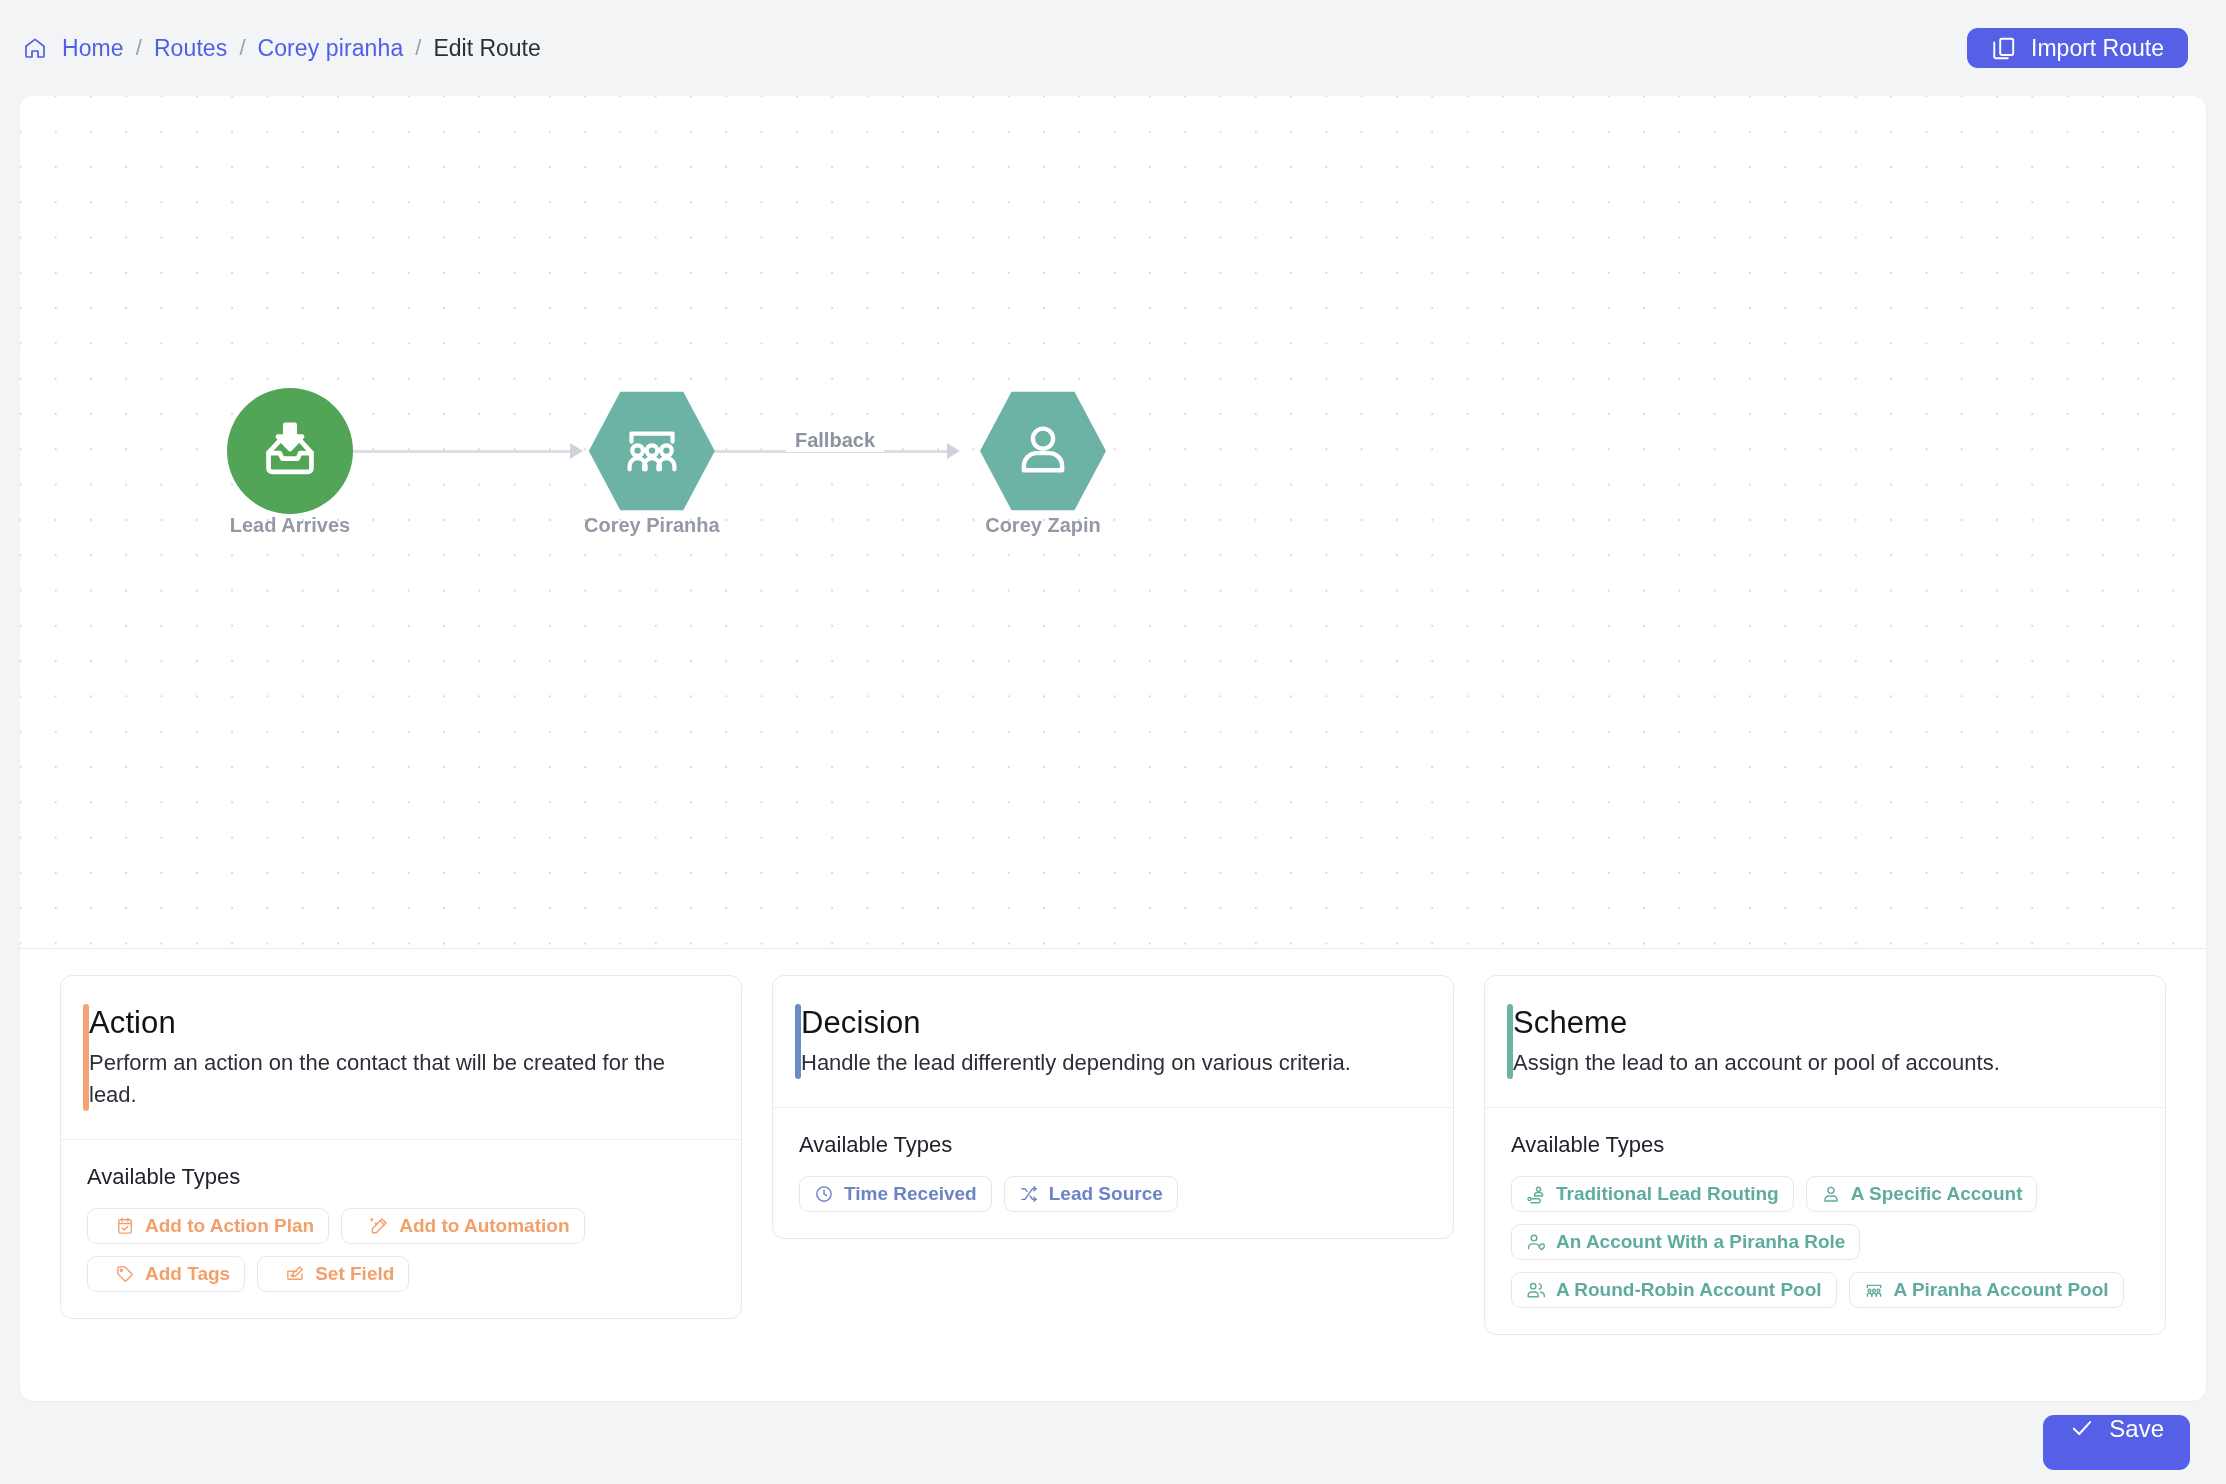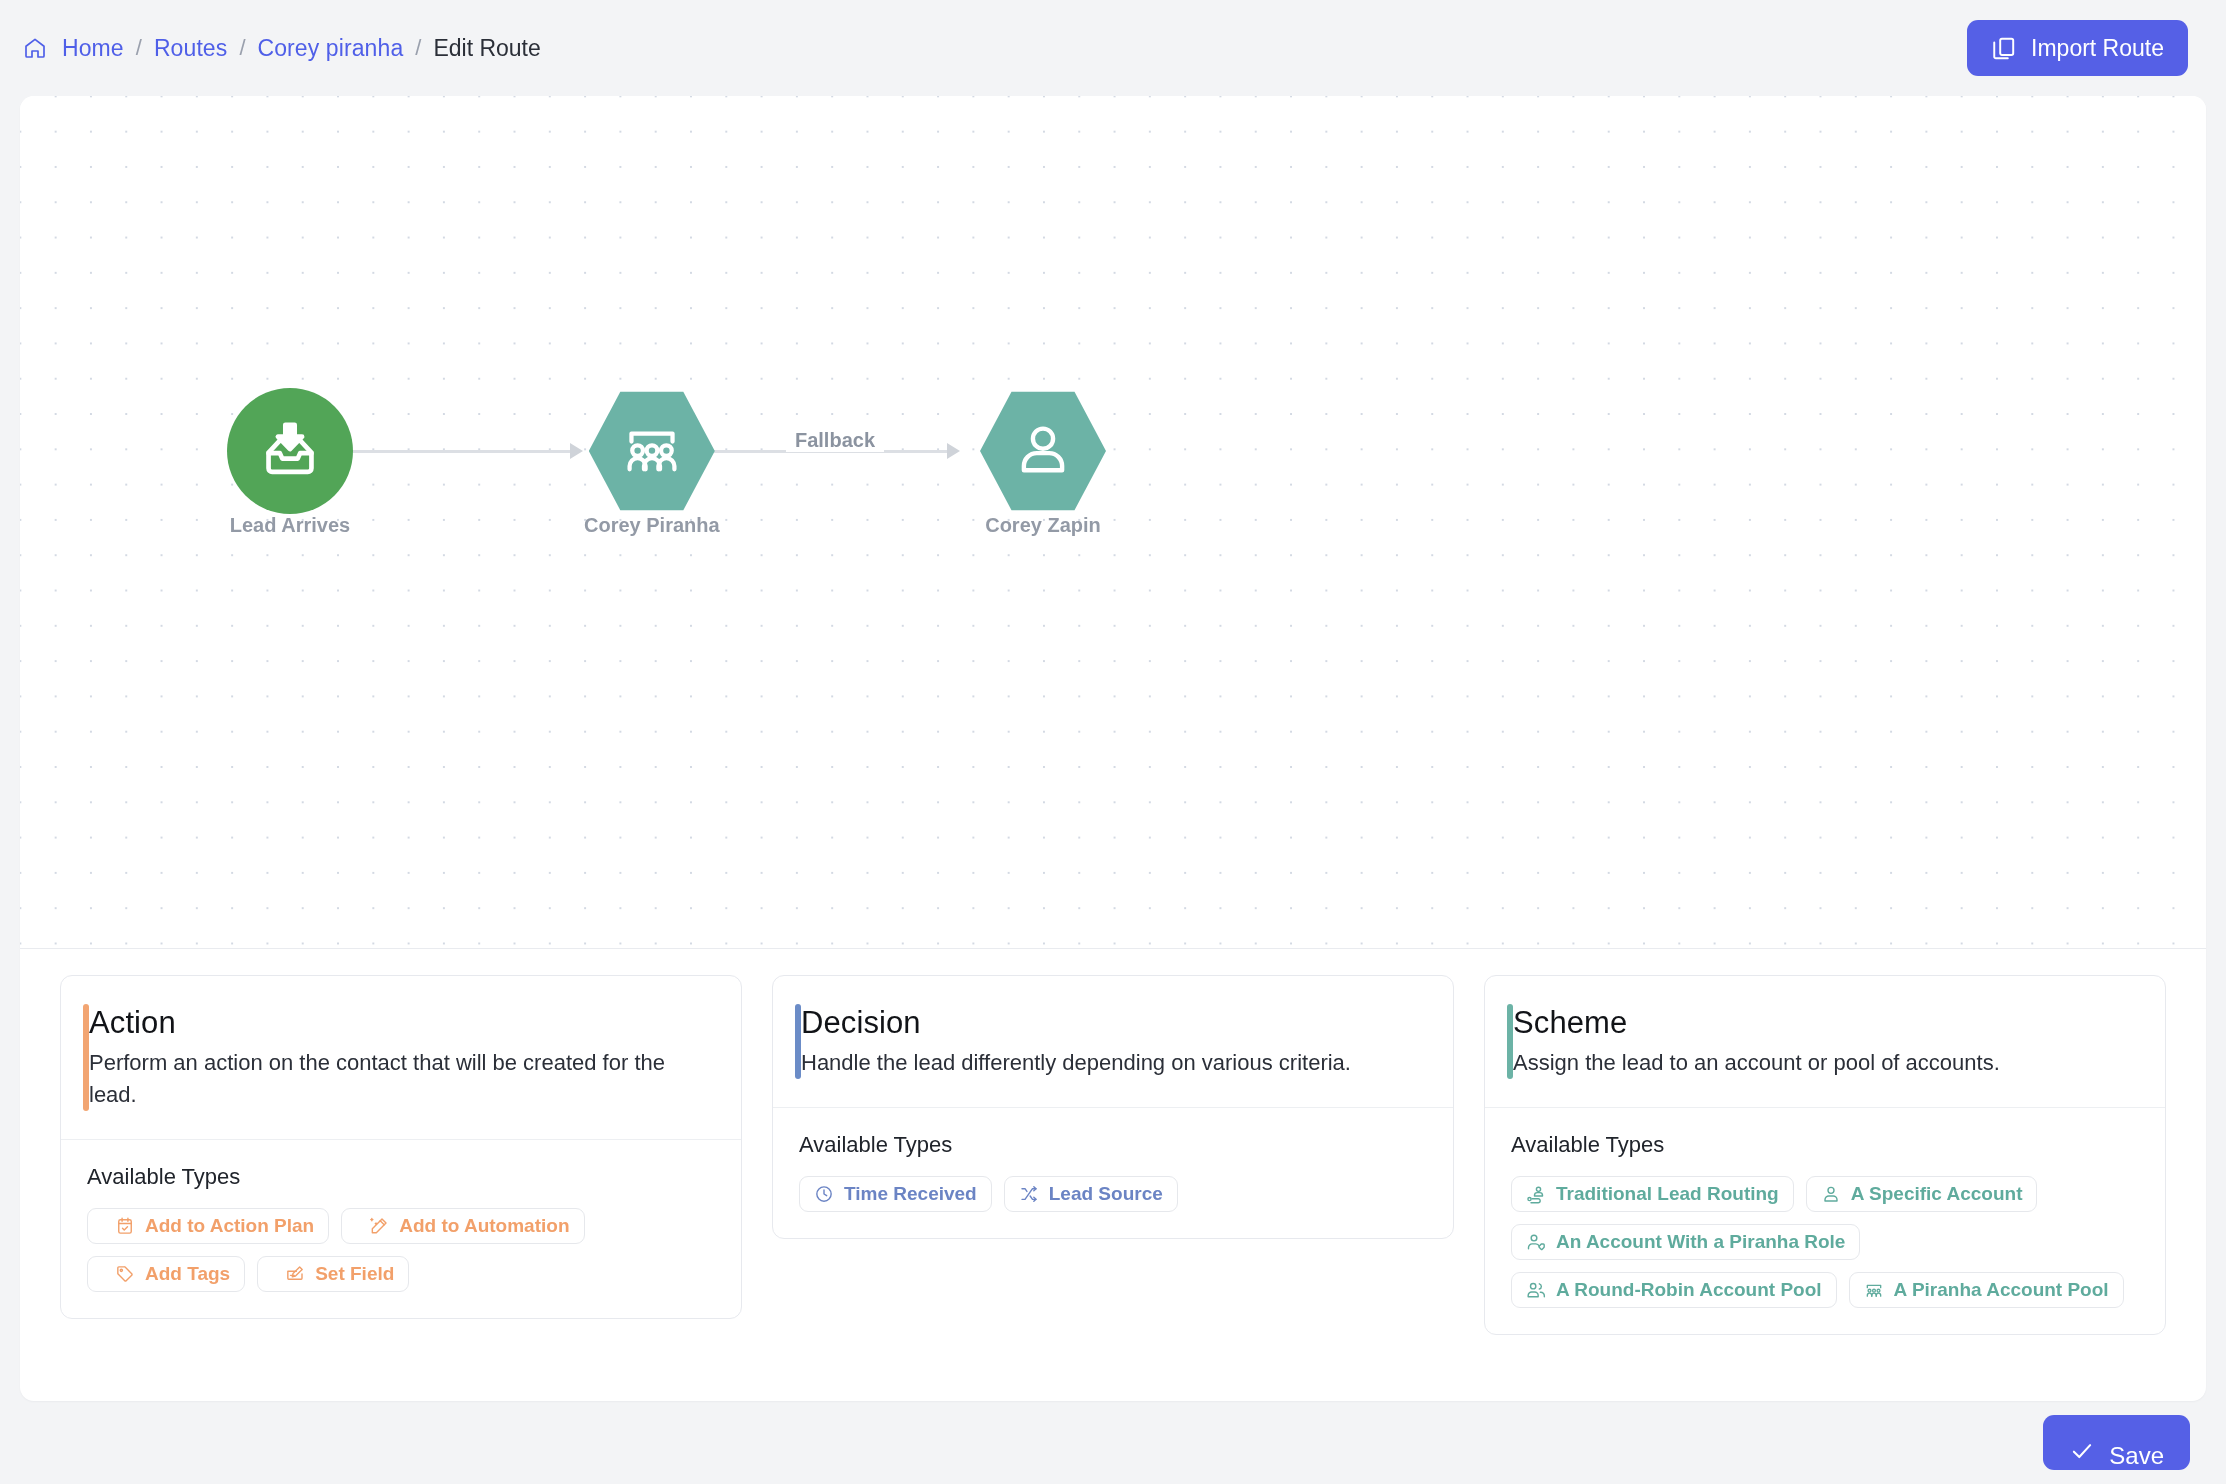--- a/index.html
+++ b/index.html
@@ -45,21 +45,21 @@
   .bc-current { color: #2b2f38; }
 
   .btn-import {
     display: inline-flex;
     align-items: center;
     gap: 14px;
     background: #5560e6;
     color: #fff;
     border: none;
     border-radius: 11px;
-    height: 56px;
+    height: 40px;
     padding: 0 24px;
     font-size: 23px;
     font-family: "Liberation Sans", sans-serif;
     cursor: pointer;
   }
   .btn-import svg { display: block; }
 
   
   .shell {
     margin: 0 20px;
@@ -208,21 +208,21 @@
   
   .footer {
     height: 83px;
     display: flex;
     align-items: center;
     justify-content: flex-end;
     padding-right: 36px;
   }
   .btn-save {
     display: inline-flex;
-    align-items: flex-end;
+    align-items: flex-start;
     gap: 14px;
     background: #5560e6;
     color: #fff;
     border: none;
     border-radius: 11px;
     height: 55px;
     padding: 0 26px;
     font-size: 24px;
     font-family: "Liberation Sans", sans-serif;
     cursor: pointer;

